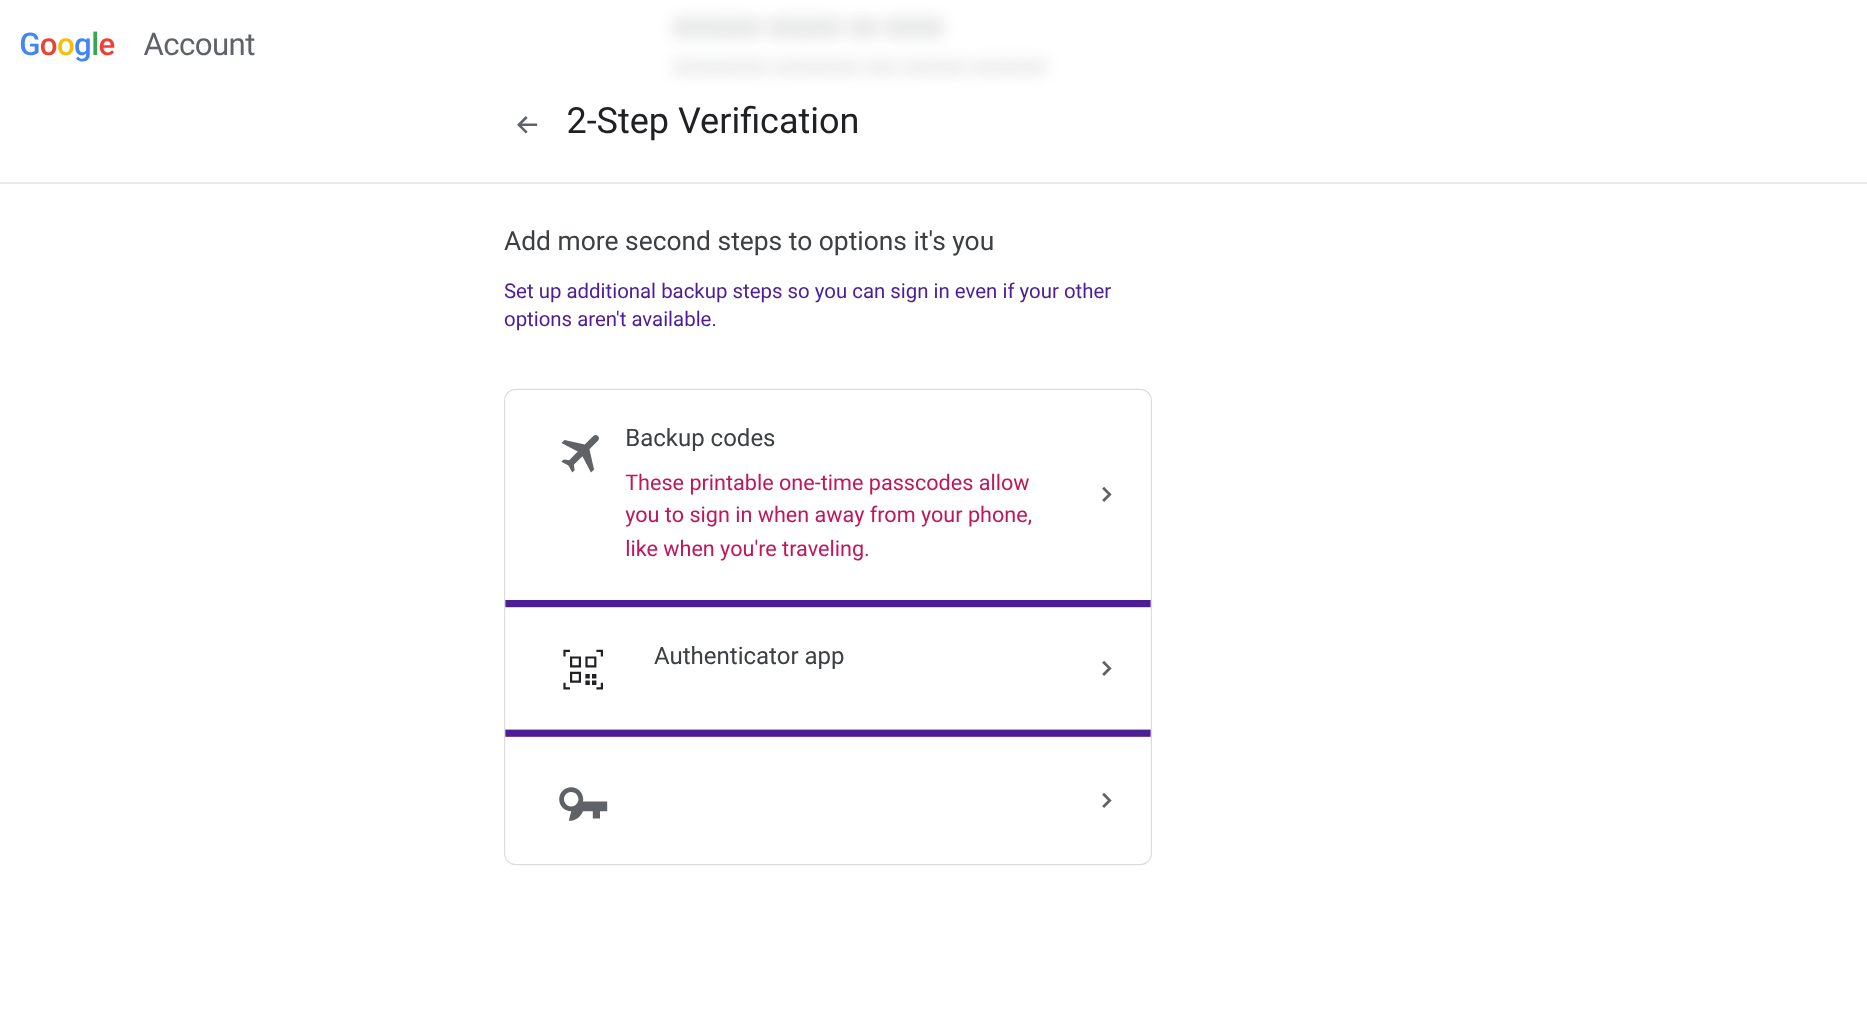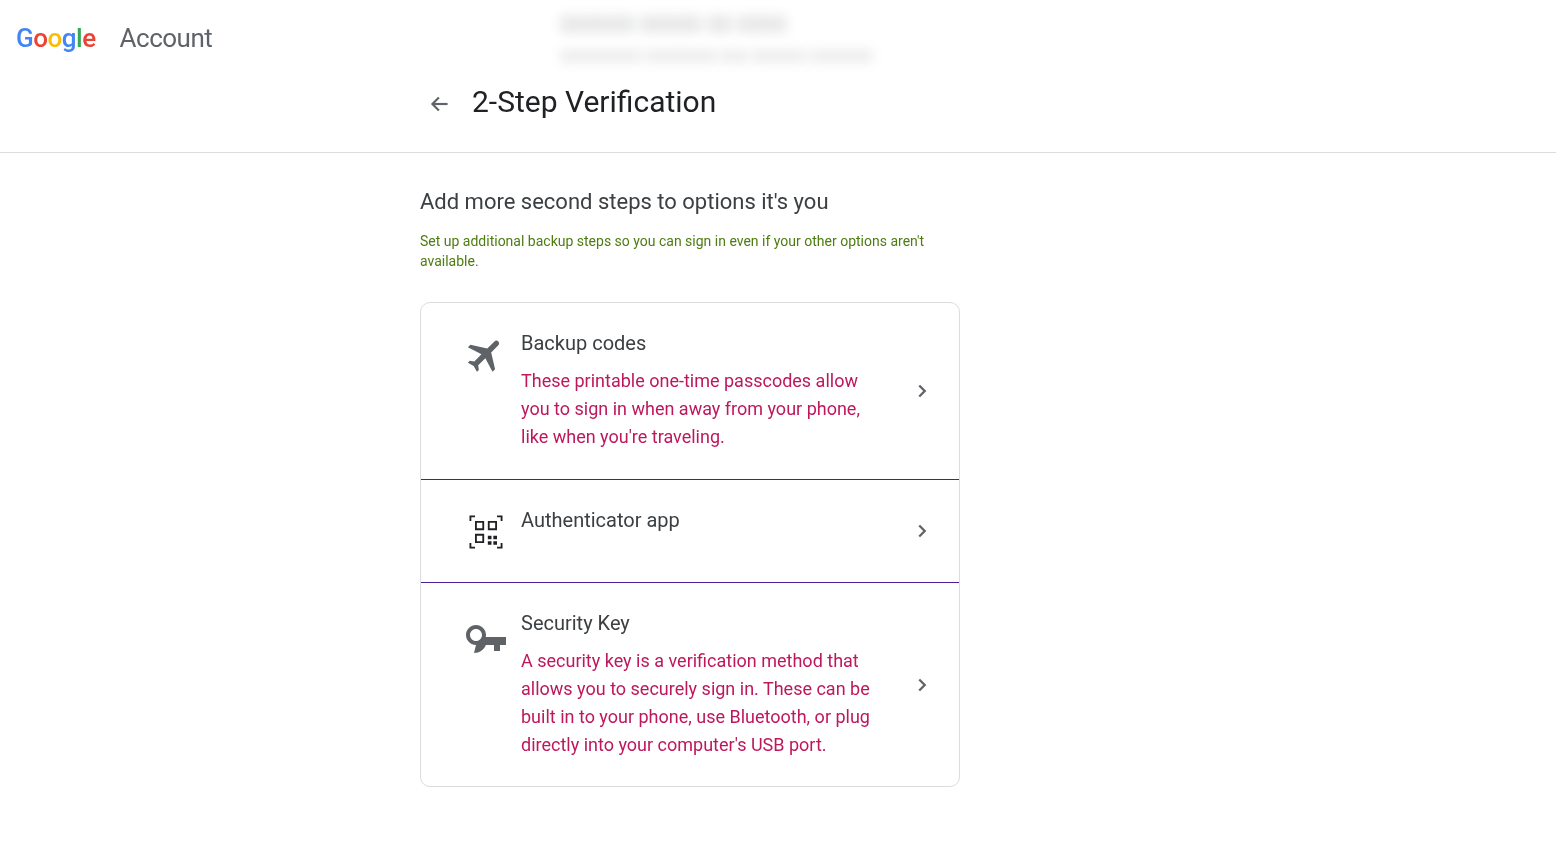--- a/index.html
+++ b/index.html
@@ -79,36 +79,36 @@
     padding: 36px 0 40px 420px;
     max-width: 960px;
   }
 
   .section-heading {
     font-size: 22px;
     color: #3c4043;
     margin-bottom: 18px;
   }
   .section-sub {
-    font-size: 14px;
-    color: #4d7c0f;
-    margin-bottom: 31px;
+    font-size: 17px;
+    color: #4c1d95;
+    margin-bottom: 44px;
     line-height: 1.4;
   }
 
   .card {
     border: 1px solid #dadce0;
     border-radius: 10px;
     overflow: hidden;
   }
   .option-row {
     display: flex;
     align-items: flex-start;
     padding: 28px 30px 28px 30px;
-    border-bottom: 1px solid #4c1d95;
+    border-bottom: 6px solid #4c1d95;
     cursor: pointer;
     position: relative;
   }
   .option-row:last-child { border-bottom: none; }
 
   .option-icon {
     width: 70px;
     flex-shrink: 0;
     display: flex;
     justify-content: center;
@@ -185,21 +185,21 @@
         <div class="option-title">Backup codes</div>
         <div class="option-desc">These printable one-time passcodes allow you to sign in when away from your phone, like when you're traveling.</div>
       </div>
       <div class="option-chevron">
         <svg width="22" height="22" viewBox="0 0 24 24" fill="none" stroke="currentColor" stroke-width="2.5">
             <path d="M9 18l6-6-6-6"></path>
           </svg>
       </div>
     </div>
 
-    <div class="option-row" style="position:relative;">
+    <div class="option-row" style="position:relative;gap:24px;">
       <div class="option-icon">
         <svg width="44" height="44" viewBox="0 0 24 24" fill="#202124">
           <path d="M3 3h3v1H4v2H3V3zm15 0h3v3h-1V4h-2V3zM3 18h1v2h2v1H3v-3zm17 0h1v3h-3v-1h2v-2zM6 6h5v5H6V6zm1 1v3h3V7H7zm6-1h5v5h-5V6zm1 1v3h3V7h-3zM6 13h5v5H6v-5zm1 1v3h3v-3H7zm6 0h2v2h-2v-2zm3 0h2v2h-2v-2zm-3 3h2v2h-2v-2zm3 0h2v2h-2v-2z"></path>
         </svg>
       </div>
       <div class="option-body">
         <div class="option-title">Authenticator app</div>
       </div>
       <div class="option-chevron">
         <svg width="22" height="22" viewBox="0 0 24 24" fill="none" stroke="currentColor" stroke-width="2.5">
@@ -208,24 +208,20 @@
       </div>
 
     </div>
 
     <div class="option-row">
       <div class="option-icon">
         <svg width="48" height="48" viewBox="0 0 24 24" fill="#5f6368">
           <path d="M7 14c-2.76 0-5-2.24-5-5s2.24-5 5-5 5 2.24 5 5c0 .34-.04.67-.1.99L22 10v4h-3v3h-3v-3h-4.1c-.84 2.33-3.07 4-5.9 4zm0-8c-1.66 0-3 1.34-3 3s1.34 3 3 3 3-1.34 3-3-1.34-3-3-3z" transform="translate(0 2)"></path>
         </svg>
       </div>
-      <div class="option-body">
-        <div class="option-title">Security Key</div>
-        <div class="option-desc">A security key is a verification method that allows you to securely sign in. These can be built in to your phone, use Bluetooth, or plug directly into your computer's USB port.</div>
-      </div>
       <div class="option-chevron">
         <svg width="22" height="22" viewBox="0 0 24 24" fill="none" stroke="currentColor" stroke-width="2.5">
             <path d="M9 18l6-6-6-6"></path>
           </svg>
       </div>
     </div>
 
   </div>
 </div>
 

